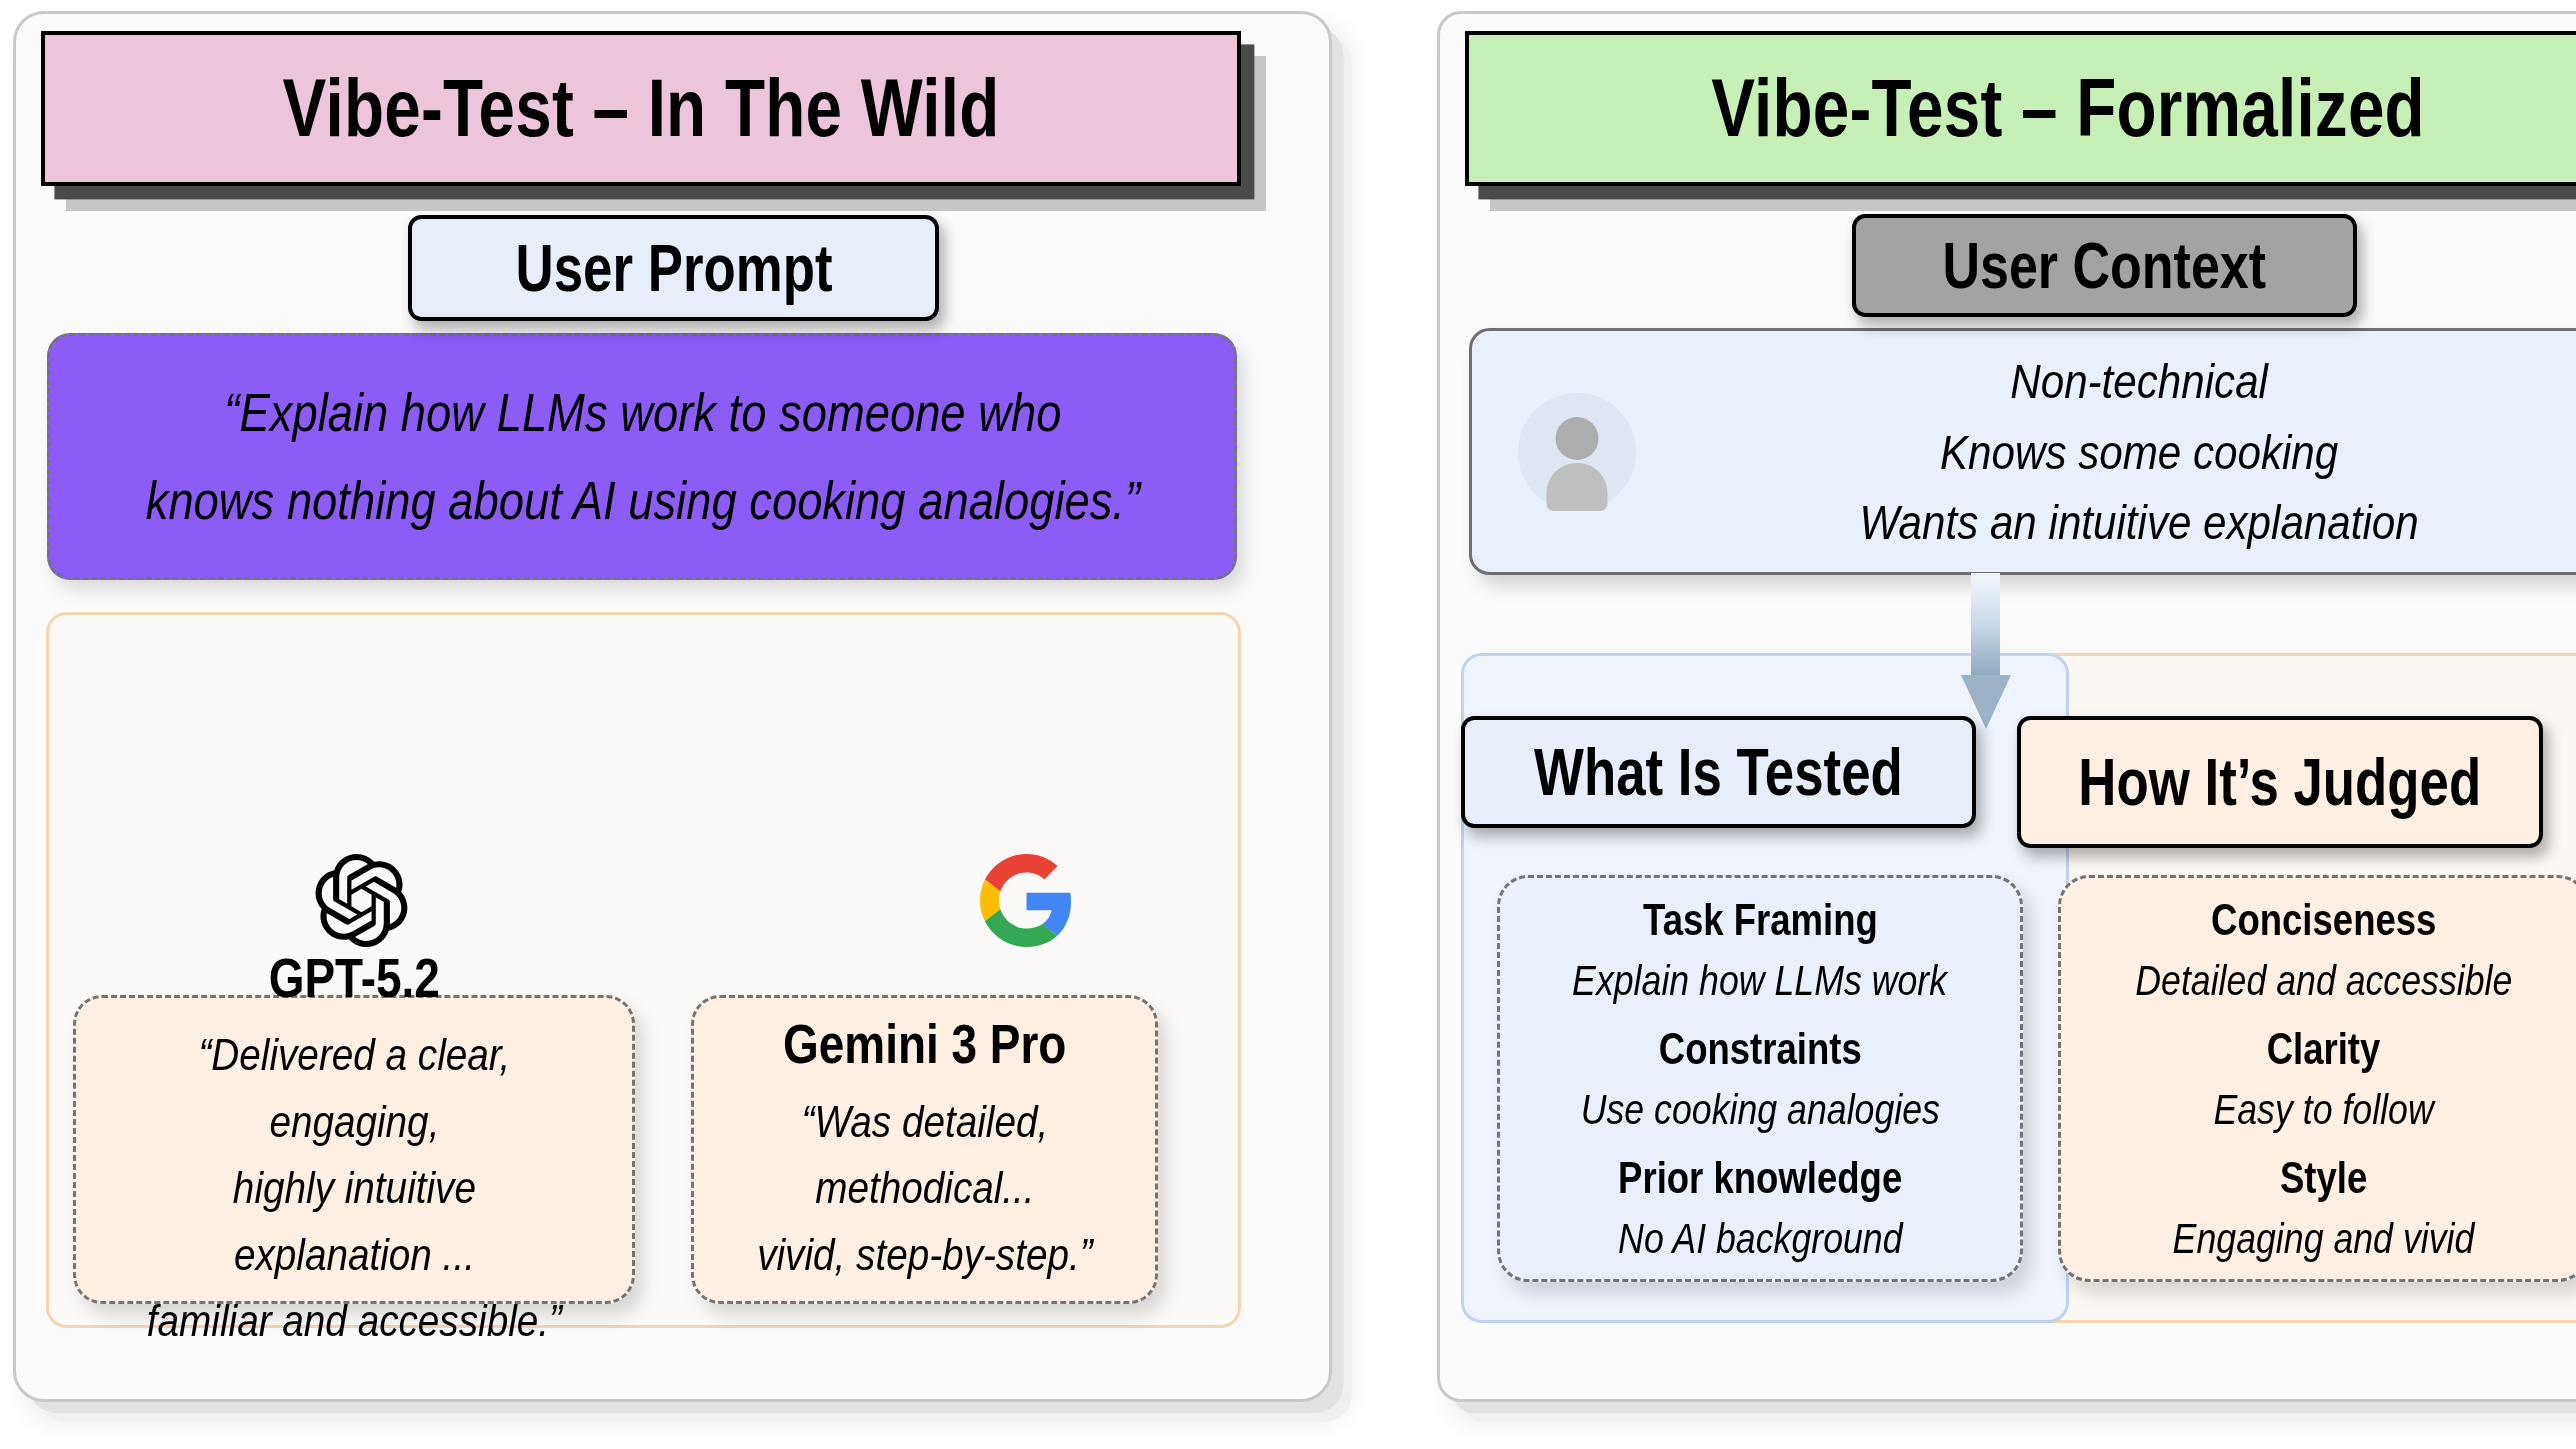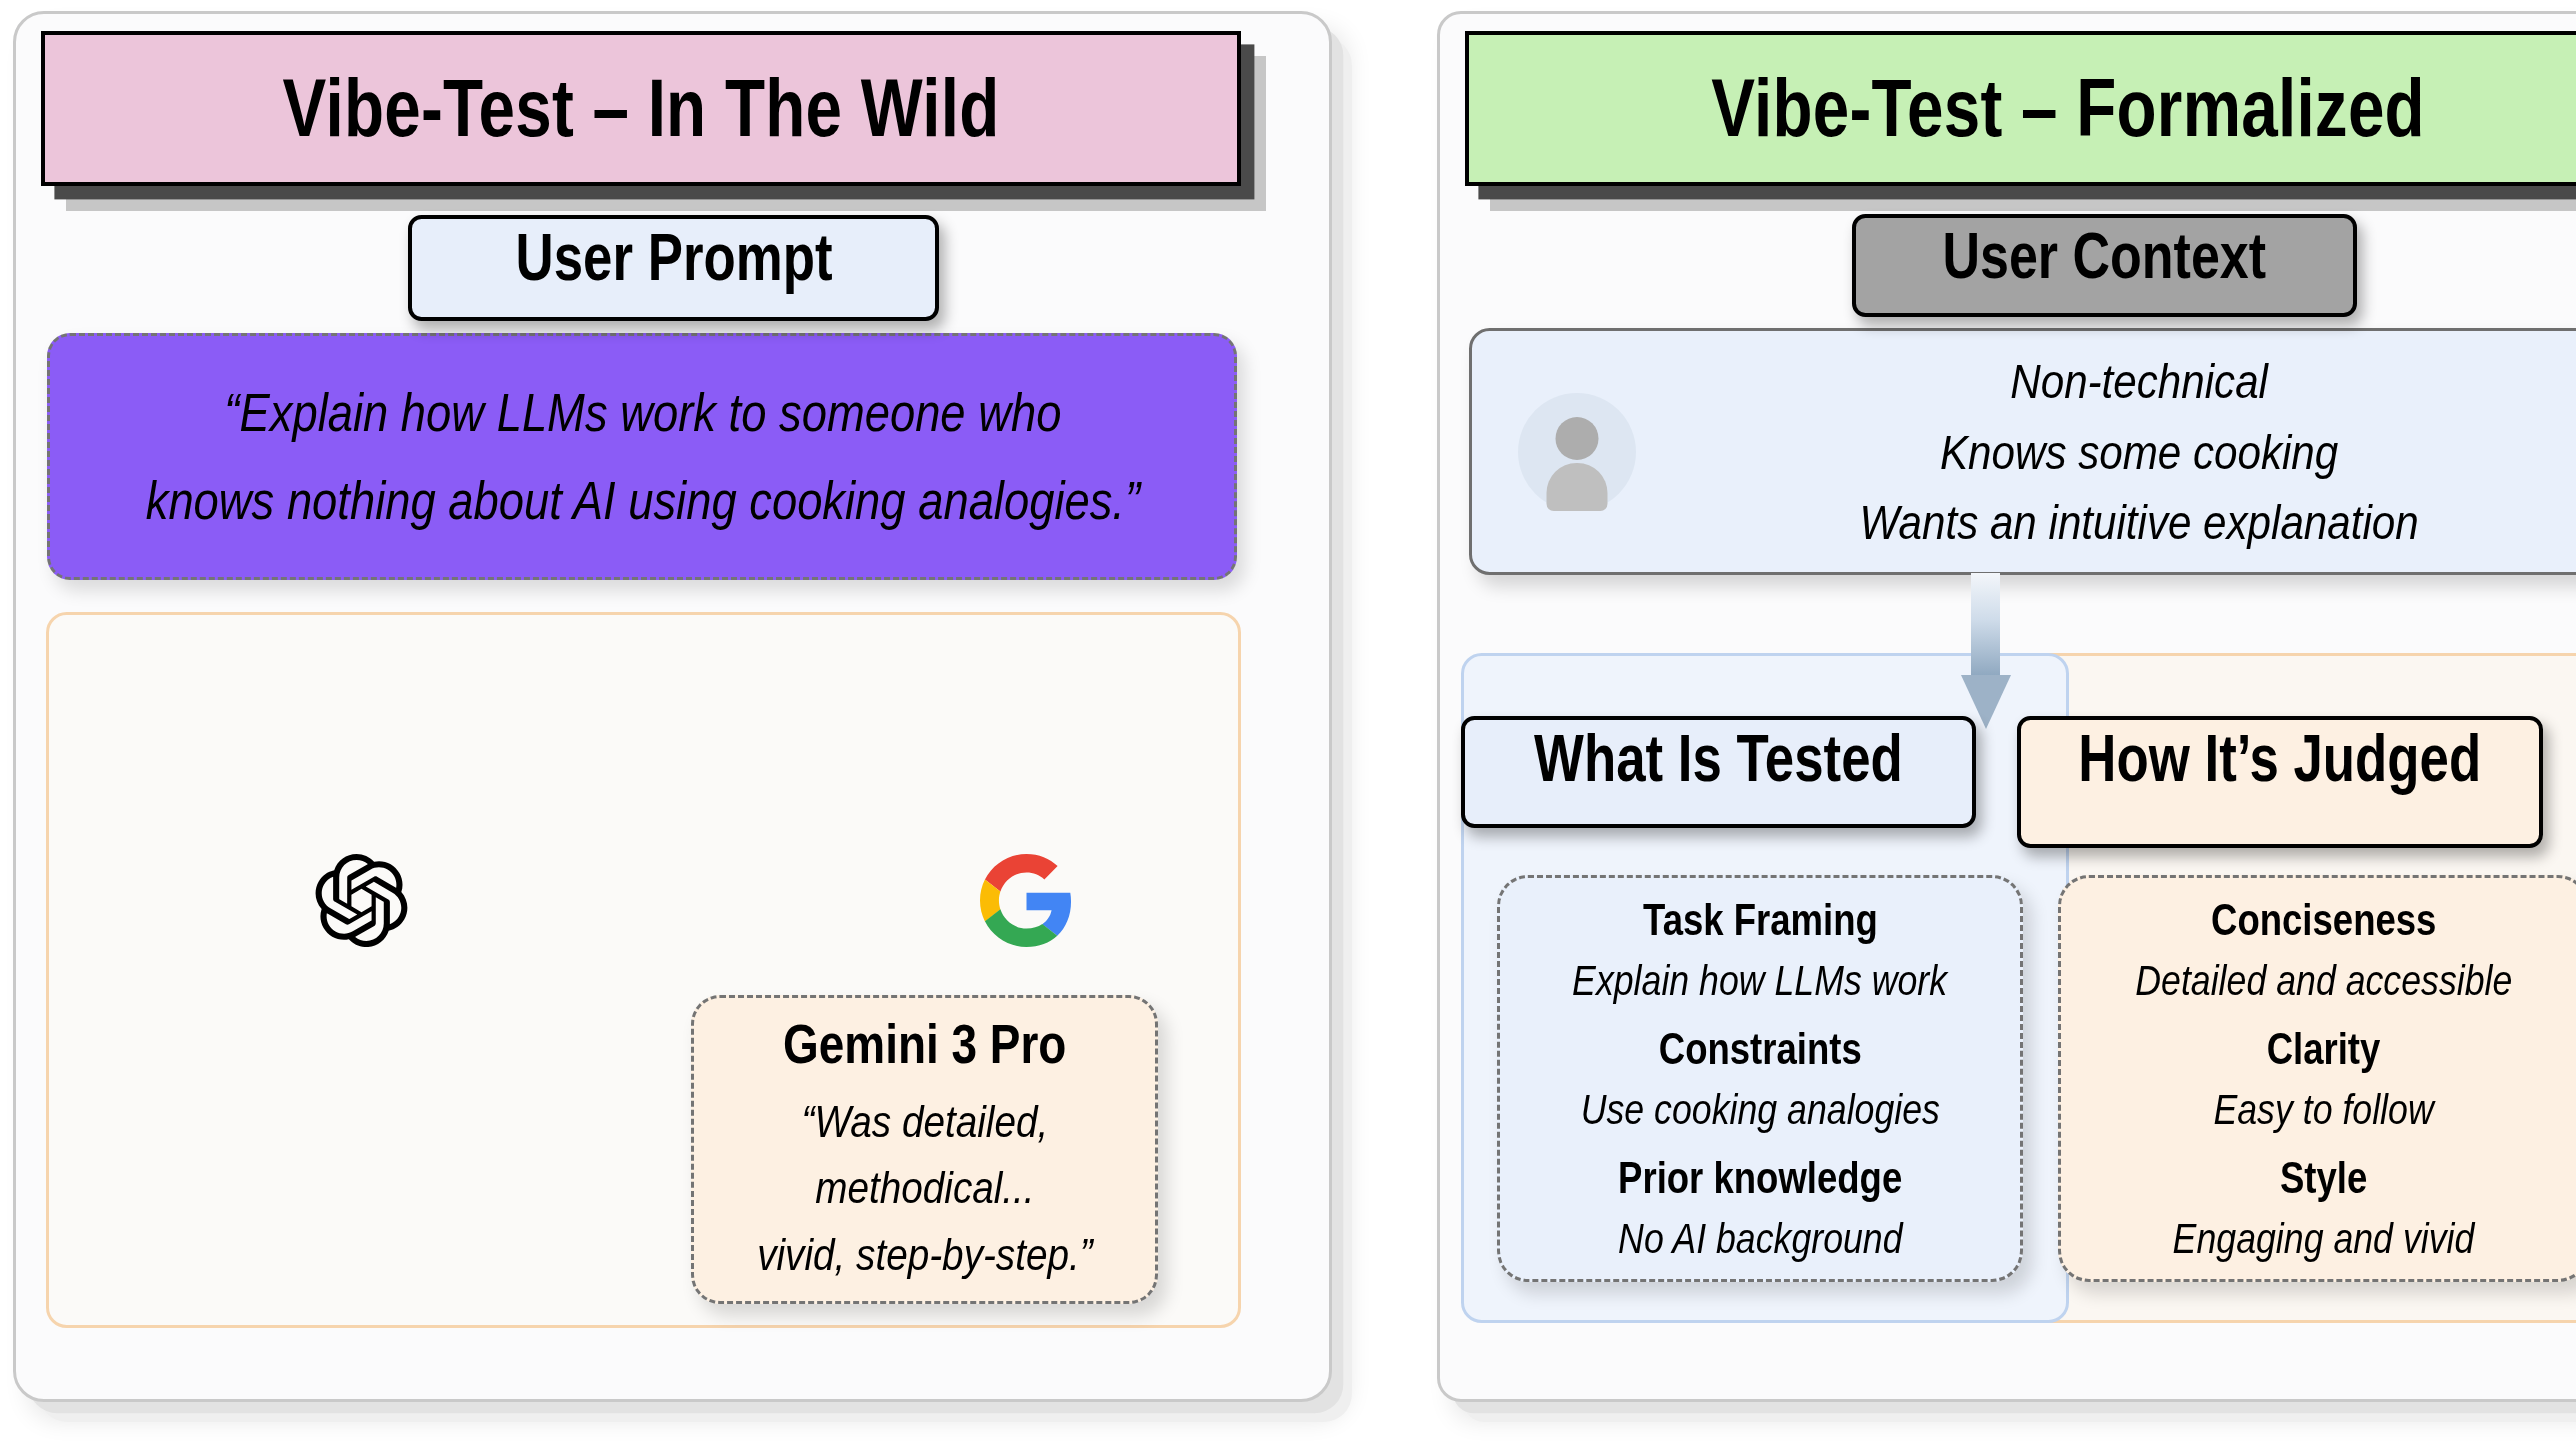--- a/index.html
+++ b/index.html
@@ -47,21 +47,21 @@
   #banner-wild .banner-txt{font-size:82px;}
   #banner-formal{left:25px;top:16.5px;width:1206px;height:155px;background:#c6f0b5;}
   #banner-formal .banner-txt{font-size:82px;}
 
   
   .pill{
     position:absolute;
     border:4.6px solid #000;
     border-radius:13.4px;
     box-sizing:border-box;
-    display:flex;justify-content:center;
+    display:flex;align-items:center;justify-content:center;
     box-shadow:5.2px 8.2px 13.4px rgba(0,0,0,.30);
     z-index:6;
   }
   .pill-txt{
     font-weight:700;color:#000;white-space:nowrap;
     transform:scaleX(.80);
   }
 
   #pill-user-prompt{left:392px;top:201px;width:531px;height:106px;background:#e7eefa;}
   #pill-user-prompt .pill-txt{font-size:66px;}
@@ -230,20 +230,28 @@
 
     <div class="logo" id="logo-google">
       <svg viewBox="0 0 48 48" width="93" height="93" aria-hidden="true">
         <path fill="#EA4335" d="M24 9.5c3.54 0 6.71 1.22 9.21 3.6l6.85-6.85C35.9 2.38 30.47 0 24 0 14.62 0 6.51 5.38 2.56 13.22l7.98 6.19C12.43 13.72 17.74 9.5 24 9.5z"></path>
         <path fill="#4285F4" d="M46.98 24.55c0-1.57-.15-3.09-.38-4.55H24v9.02h12.94c-.58 2.96-2.26 5.48-4.78 7.18l7.73 6c4.51-4.18 7.09-10.36 7.09-17.65z"></path>
         <path fill="#FBBC05" d="M10.53 28.59c-.48-1.45-.76-2.99-.76-4.59s.27-3.14.76-4.59l-7.98-6.19C.92 16.46 0 20.12 0 24c0 3.88.92 7.54 2.56 10.78l7.97-6.19z"></path>
         <path fill="#34A853" d="M24 48c6.48 0 11.93-2.13 15.89-5.81l-7.73-6c-2.15 1.45-4.92 2.3-8.16 2.3-6.26 0-11.57-4.22-13.47-9.91l-7.98 6.19C6.51 42.62 14.62 48 24 48z"></path>
       </svg>
     </div>
 
+    <div class="model-card" id="card-gpt">
+      <div class="model-name">GPT-5.2</div>
+      <div class="model-quote">
+        <div>“Delivered a clear, engaging,</div>
+        <div>highly intuitive explanation ...</div>
+        <div>familiar and accessible.”</div>
+      </div>
+    </div>
 
     <div class="model-card" id="card-gemini">
       <div class="model-name">Gemini 3 Pro</div>
       <div class="model-quote">
         <div>“Was detailed, methodical...</div>
         <div>vivid, step-by-step.”</div>
       </div>
     </div>
   </div>
 

